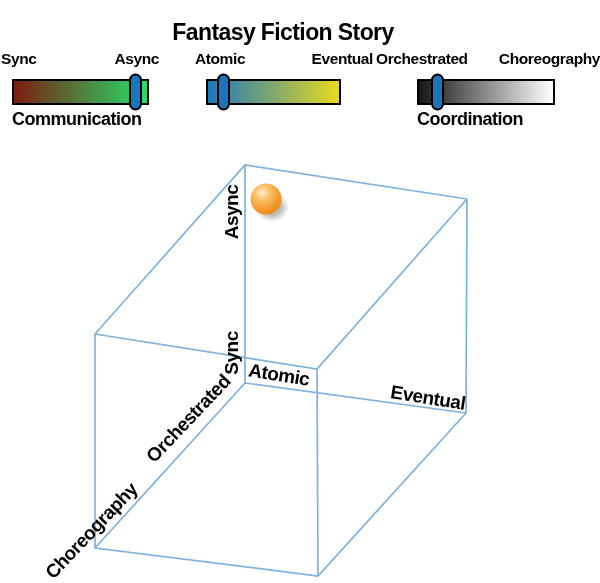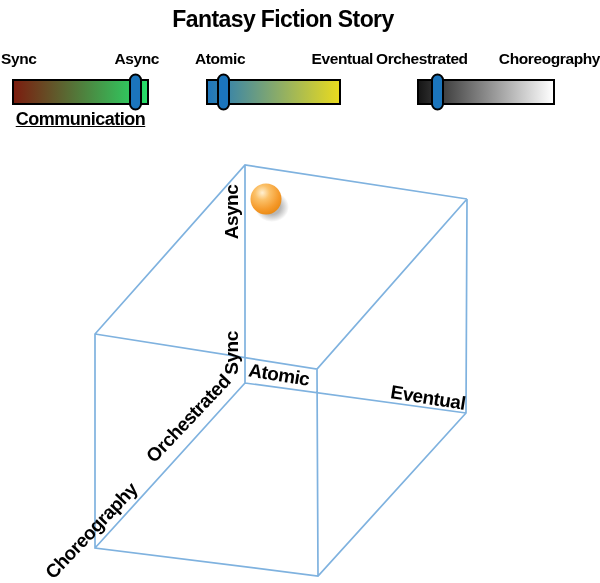--- a/index.html
+++ b/index.html
@@ -5,21 +5,21 @@
   html, body { margin: 0; padding: 0; }
   body {
     width: 600px; height: 583px;
     position: relative;
     background: #ffffff;
     color: #000;
     font-family: "Liberation Sans", sans-serif;
     overflow: hidden;
   }
   .title {
-    position: absolute; top: 6px; left: 0; width: 566px;
+    position: absolute; top: 19px; left: 0; width: 566px;
     text-align: center;
     font-size: 23px; font-weight: 700; letter-spacing: -0.6px;
   }
   .slider-group { position: absolute; top: 50px; }
   #sg1 { left: 0;    width: 160px; }
   #sg2 { left: 192px; width: 184px; }
   #sg3 { left: 376px; width: 224px; }
   .labels {
     display: flex; justify-content: space-between;
     height: 22px; font-size: 15.5px; font-weight: 700; letter-spacing: -0.4px;
@@ -32,22 +32,22 @@
   }
   #sg1 .bar { margin-left: 12px; width: 137px; }
   #sg2 .bar { margin-left: 14px; width: 135px; }
   #sg3 .bar { margin-left: 41px; width: 138px; }
   .handle {
     position: absolute; top: 50%; transform: translateY(-50%);
     width: 13px; height: 37px;
     border: 2.5px solid #000; border-radius: 7px; box-sizing: border-box;
   }
   .caption {
-    margin-top: 4px; text-align: center;
-    font-size: 18px; font-weight: 700; letter-spacing: -0.5px; text-decoration: underline;
+    margin-top: 4px; 
+    font-size: 18px; font-weight: 700; letter-spacing: -0.5px;
   }
   #sg1 .caption { margin-left: 12px; width: 137px; }
   #sg2 .caption { margin-left: 14px; width: 135px; }
   #sg3 .caption { margin-left: 41px; width: 138px; }
   svg.cube { position: absolute; left: 0; top: 0; width: 600px; height: 583px; }
   svg.cube text {
     font-family: "Liberation Sans", sans-serif;
     font-weight: 700; font-size: 19px; letter-spacing: -0.5px; fill: #000;
   }
 </style>
@@ -78,20 +78,21 @@
 </div>
 
 <div class="slider-group" id="sg3">
   <div class="labels">
     <span>Orchestrated</span>
     <span>Choreography</span>
   </div>
   <div class="bar" style="background: linear-gradient(90deg, rgb(22, 22, 22), rgb(255, 255, 255));">
     <div class="handle" style="left: calc(14% - 6.5px); background: rgb(27, 117, 188);"></div>
   </div>
+  <div class="caption">Coordination</div>
 </div>
 
 <svg class="cube" viewBox="0 0 600 583">
   <defs>
     <radialGradient id="ballGrad" cx="0.38" cy="0.3" r="0.78">
       <stop offset="0" stop-color="#FFF0D2"></stop>
       <stop offset="0.3" stop-color="#FBC169"></stop>
       <stop offset="0.7" stop-color="#F59A2B" id="ball-main"></stop>
       <stop offset="1" stop-color="#E7860E"></stop>
     </radialGradient>

